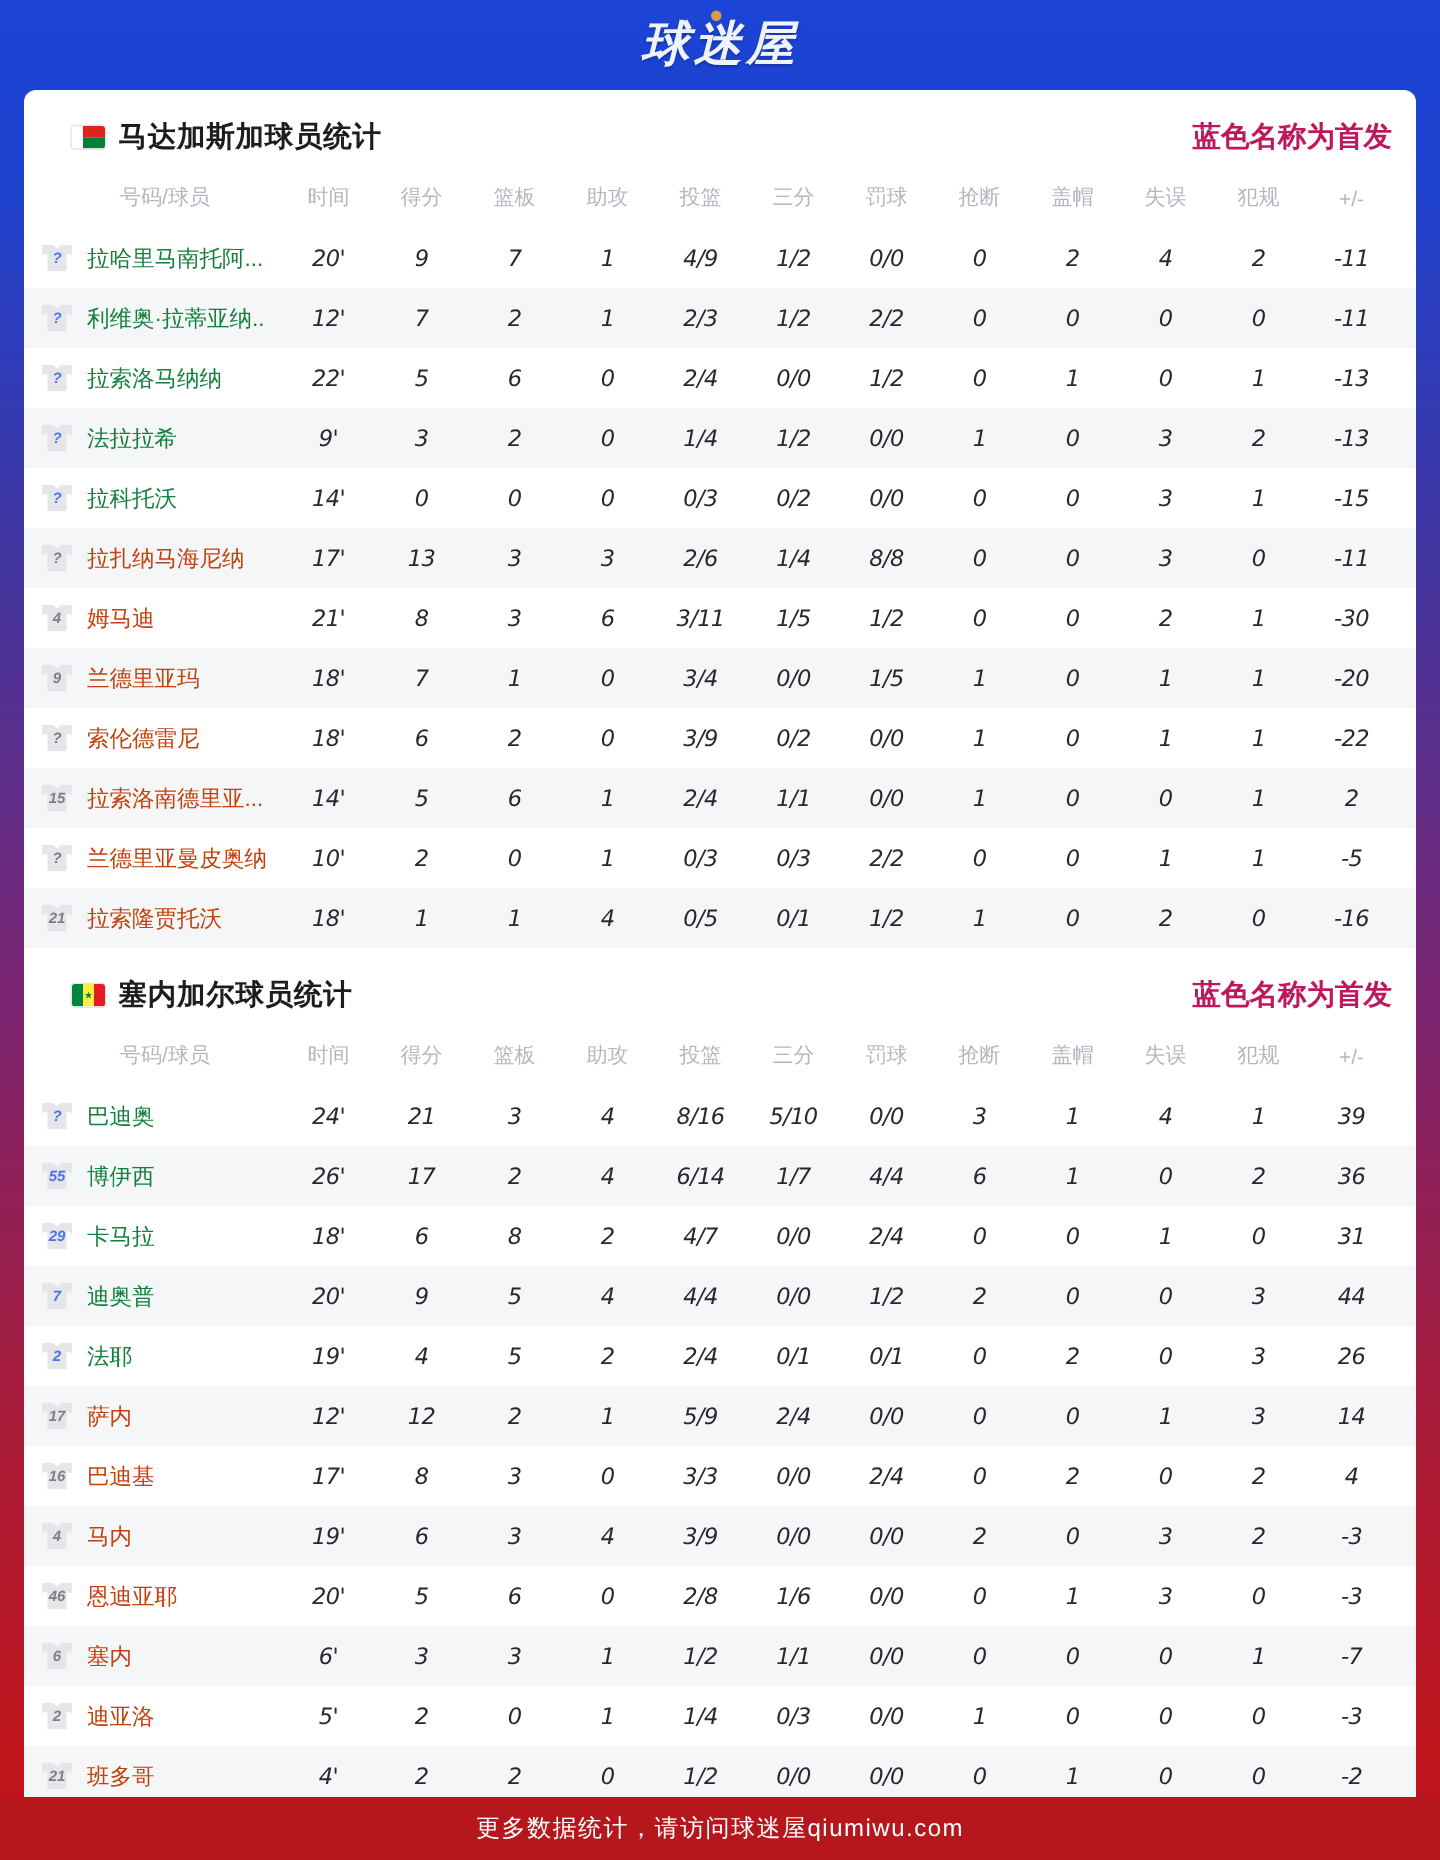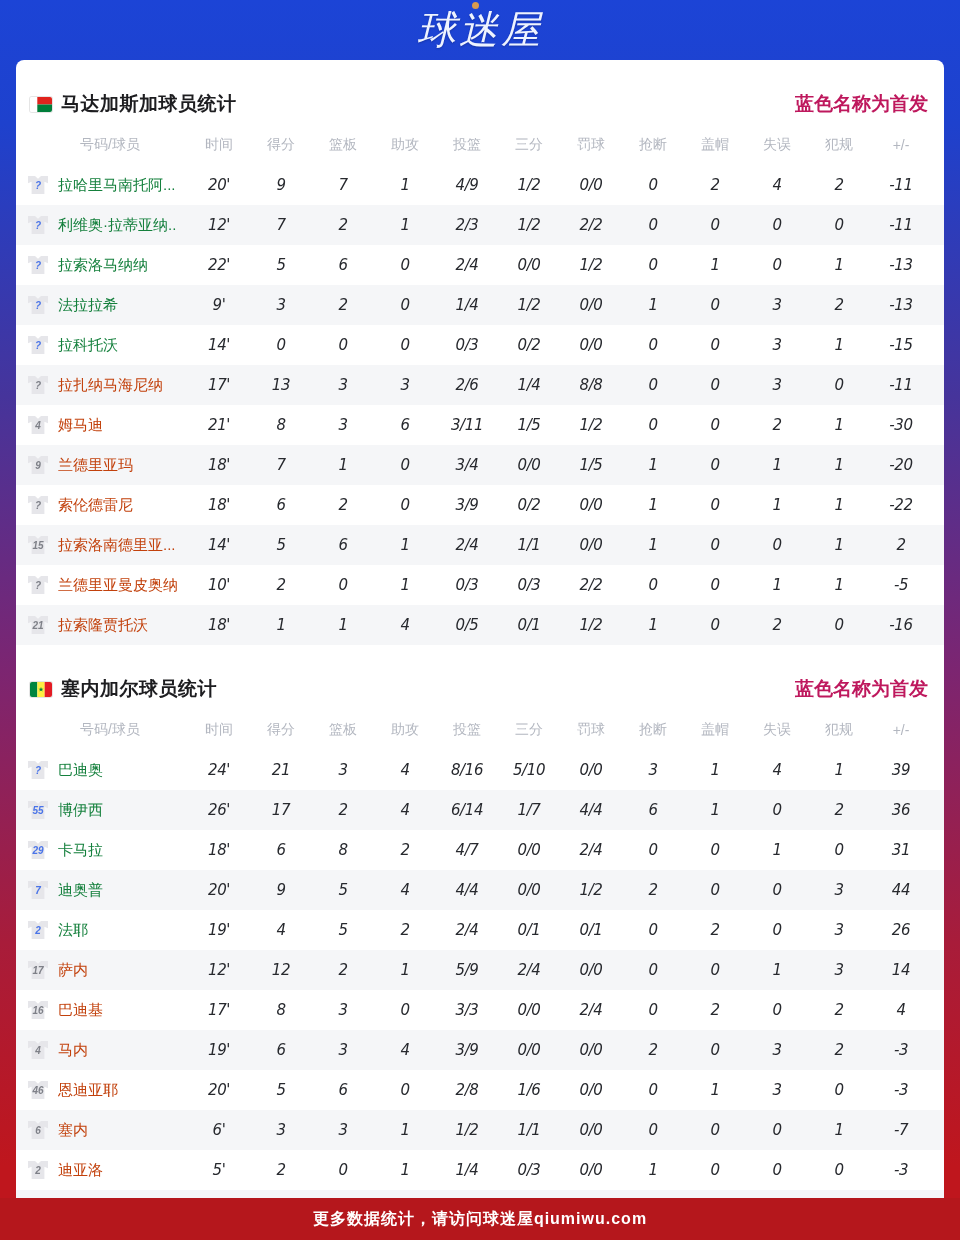--- a/index.html
+++ b/index.html
@@ -8,32 +8,32 @@
     font-family:"Liberation Sans","DejaVu Sans",sans-serif;
     -webkit-font-smoothing:antialiased;
   }
   .page{
     position:relative;width:960px;height:1240px;overflow:hidden;
     background:linear-gradient(180deg,#1c44d6 0%,#1e41cd 10%,#46349b 32%,#7c2571 54%,#a81c3a 76%,#bf161d 94%,#bf161d 100%);
   }
   .top{height:60px;display:flex;align-items:center;justify-content:center;}
   .logo{position:relative;cursor:pointer;}
   .logo-text{
-    color:#eef3ff;font-size:39px;font-weight:normal;font-style:italic;
+    color:#eef3ff;font-size:32px;font-weight:bold;font-style:italic;
     letter-spacing:3px;text-shadow:0 1px 2px rgba(0,0,30,.25);
   }
   .logo-dot{
     position:absolute;top:-1px;left:44%;width:7px;height:7px;border-radius:50%;
     background:#d99a4e;
   }
   .card{
     position:absolute;left:16px;top:60px;width:928px;height:1138px;
     background:#ffffff;border-radius:8px 8px 0 0;overflow:hidden;
   }
-  .section-header{display:flex;align-items:center;padding:18px 16px 8px 14px;height:26px;margin-top:13px;}
+  .section-header{display:flex;align-items:center;padding:18px 16px 8px 32px;height:26px;}
   .flag{flex:0 0 auto;width:22px;height:15px;margin-right:9px;border-radius:2px;overflow:hidden;box-shadow:0 0 0 1px rgba(0,0,0,.10);line-height:0;}
   .section-title{margin:0;font-size:19px;font-weight:bold;color:#1d1d20;letter-spacing:.5px;}
   .legend{margin-left:auto;font-size:19px;font-weight:bold;color:#be185d;}
   .thead,.row{
     display:grid;grid-template-columns:160px repeat(12,62px);
     align-items:center;height:40px;padding:0 12px;
   }
   .thead{color:#b3b7c0;font-size:14px;}
   .hc{text-align:center;}
   .hc.name-col{text-align:center;padding-left:4px;}
@@ -51,21 +51,21 @@
   .row.starter .pname{color:#15803d;}
   .stat{
     text-align:center;font-style:italic;font-weight:500;
     font-family:"DejaVu Sans","Liberation Sans",sans-serif;
     font-size:15px;letter-spacing:-0.4px;color:#27292e;
   }
   .footer{
     position:absolute;left:0;bottom:0;width:960px;height:42px;
     background:#b5171c;display:flex;align-items:center;justify-content:center;
   }
-  .footer-text{color:#ffffff;font-size:16px;font-weight:bold;letter-spacing:1px;}
+  .footer-text{color:#ffffff;font-size:16px;font-weight:normal;letter-spacing:1px;}
 </style>
 </head>
 <body>
 
 <div class="page">
   <header class="top">
     <div class="logo">
       <span class="logo-text">球迷屋</span>
       <span class="logo-dot"></span>
     </div>

